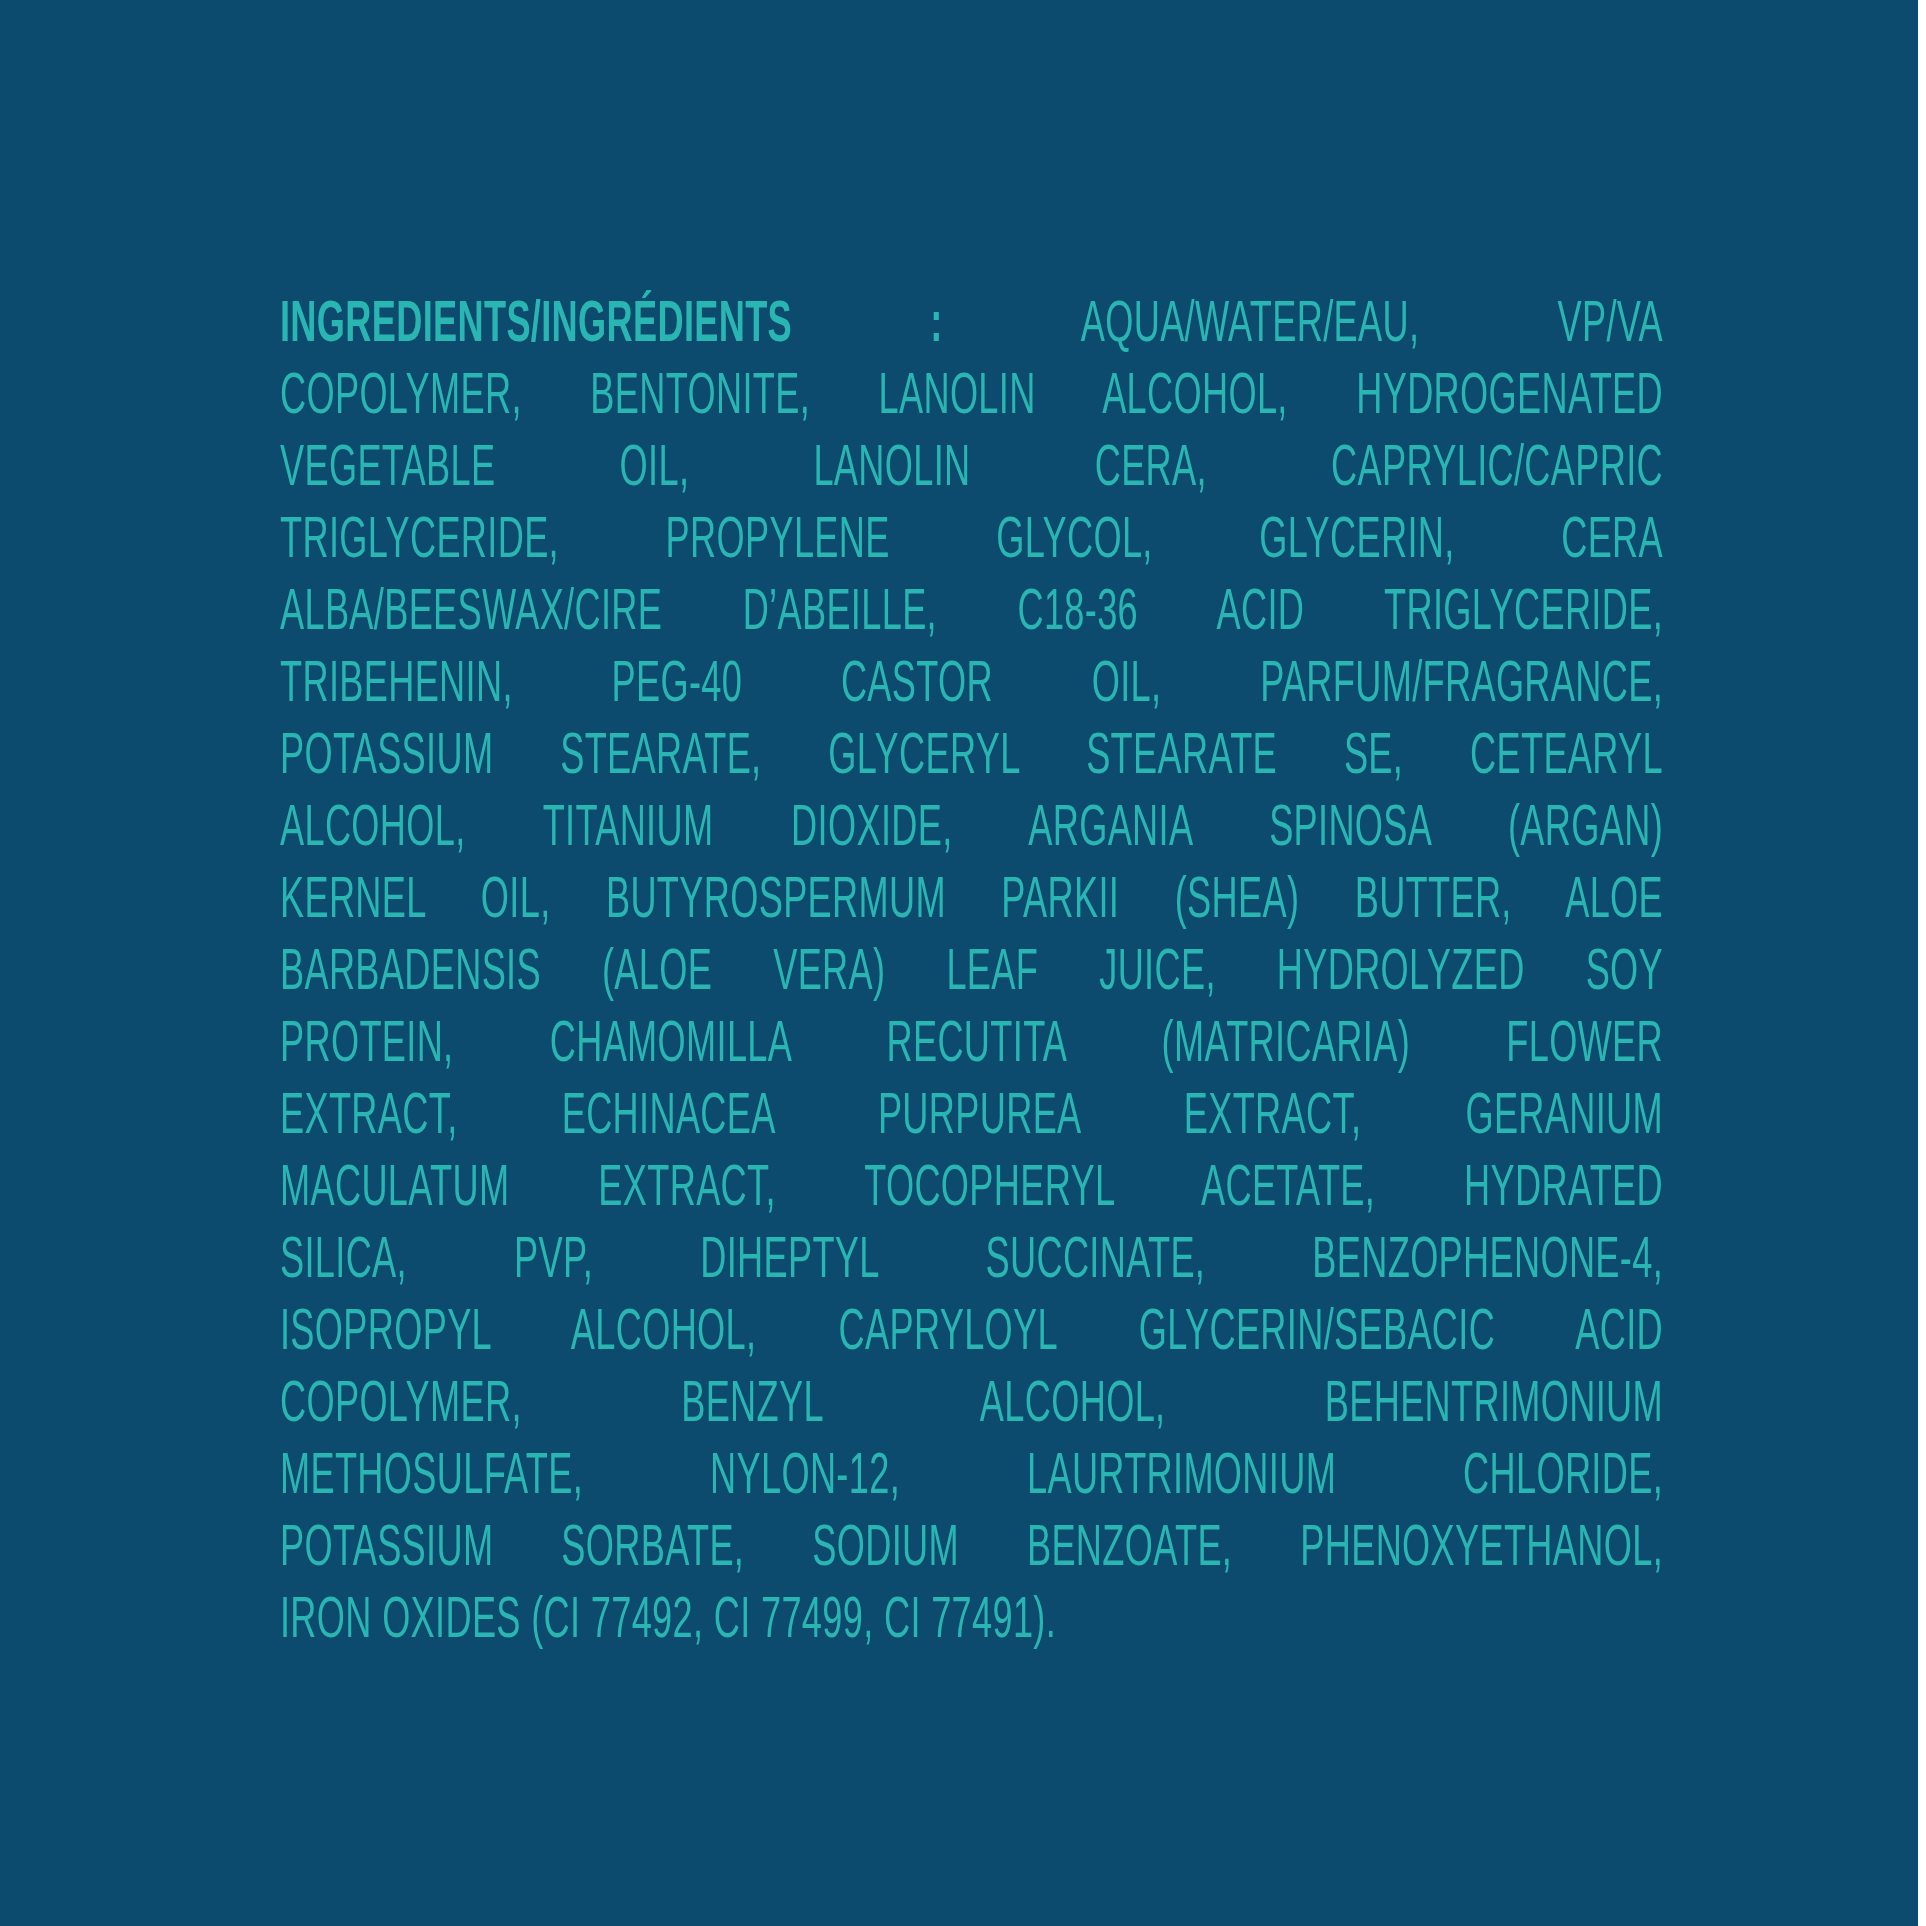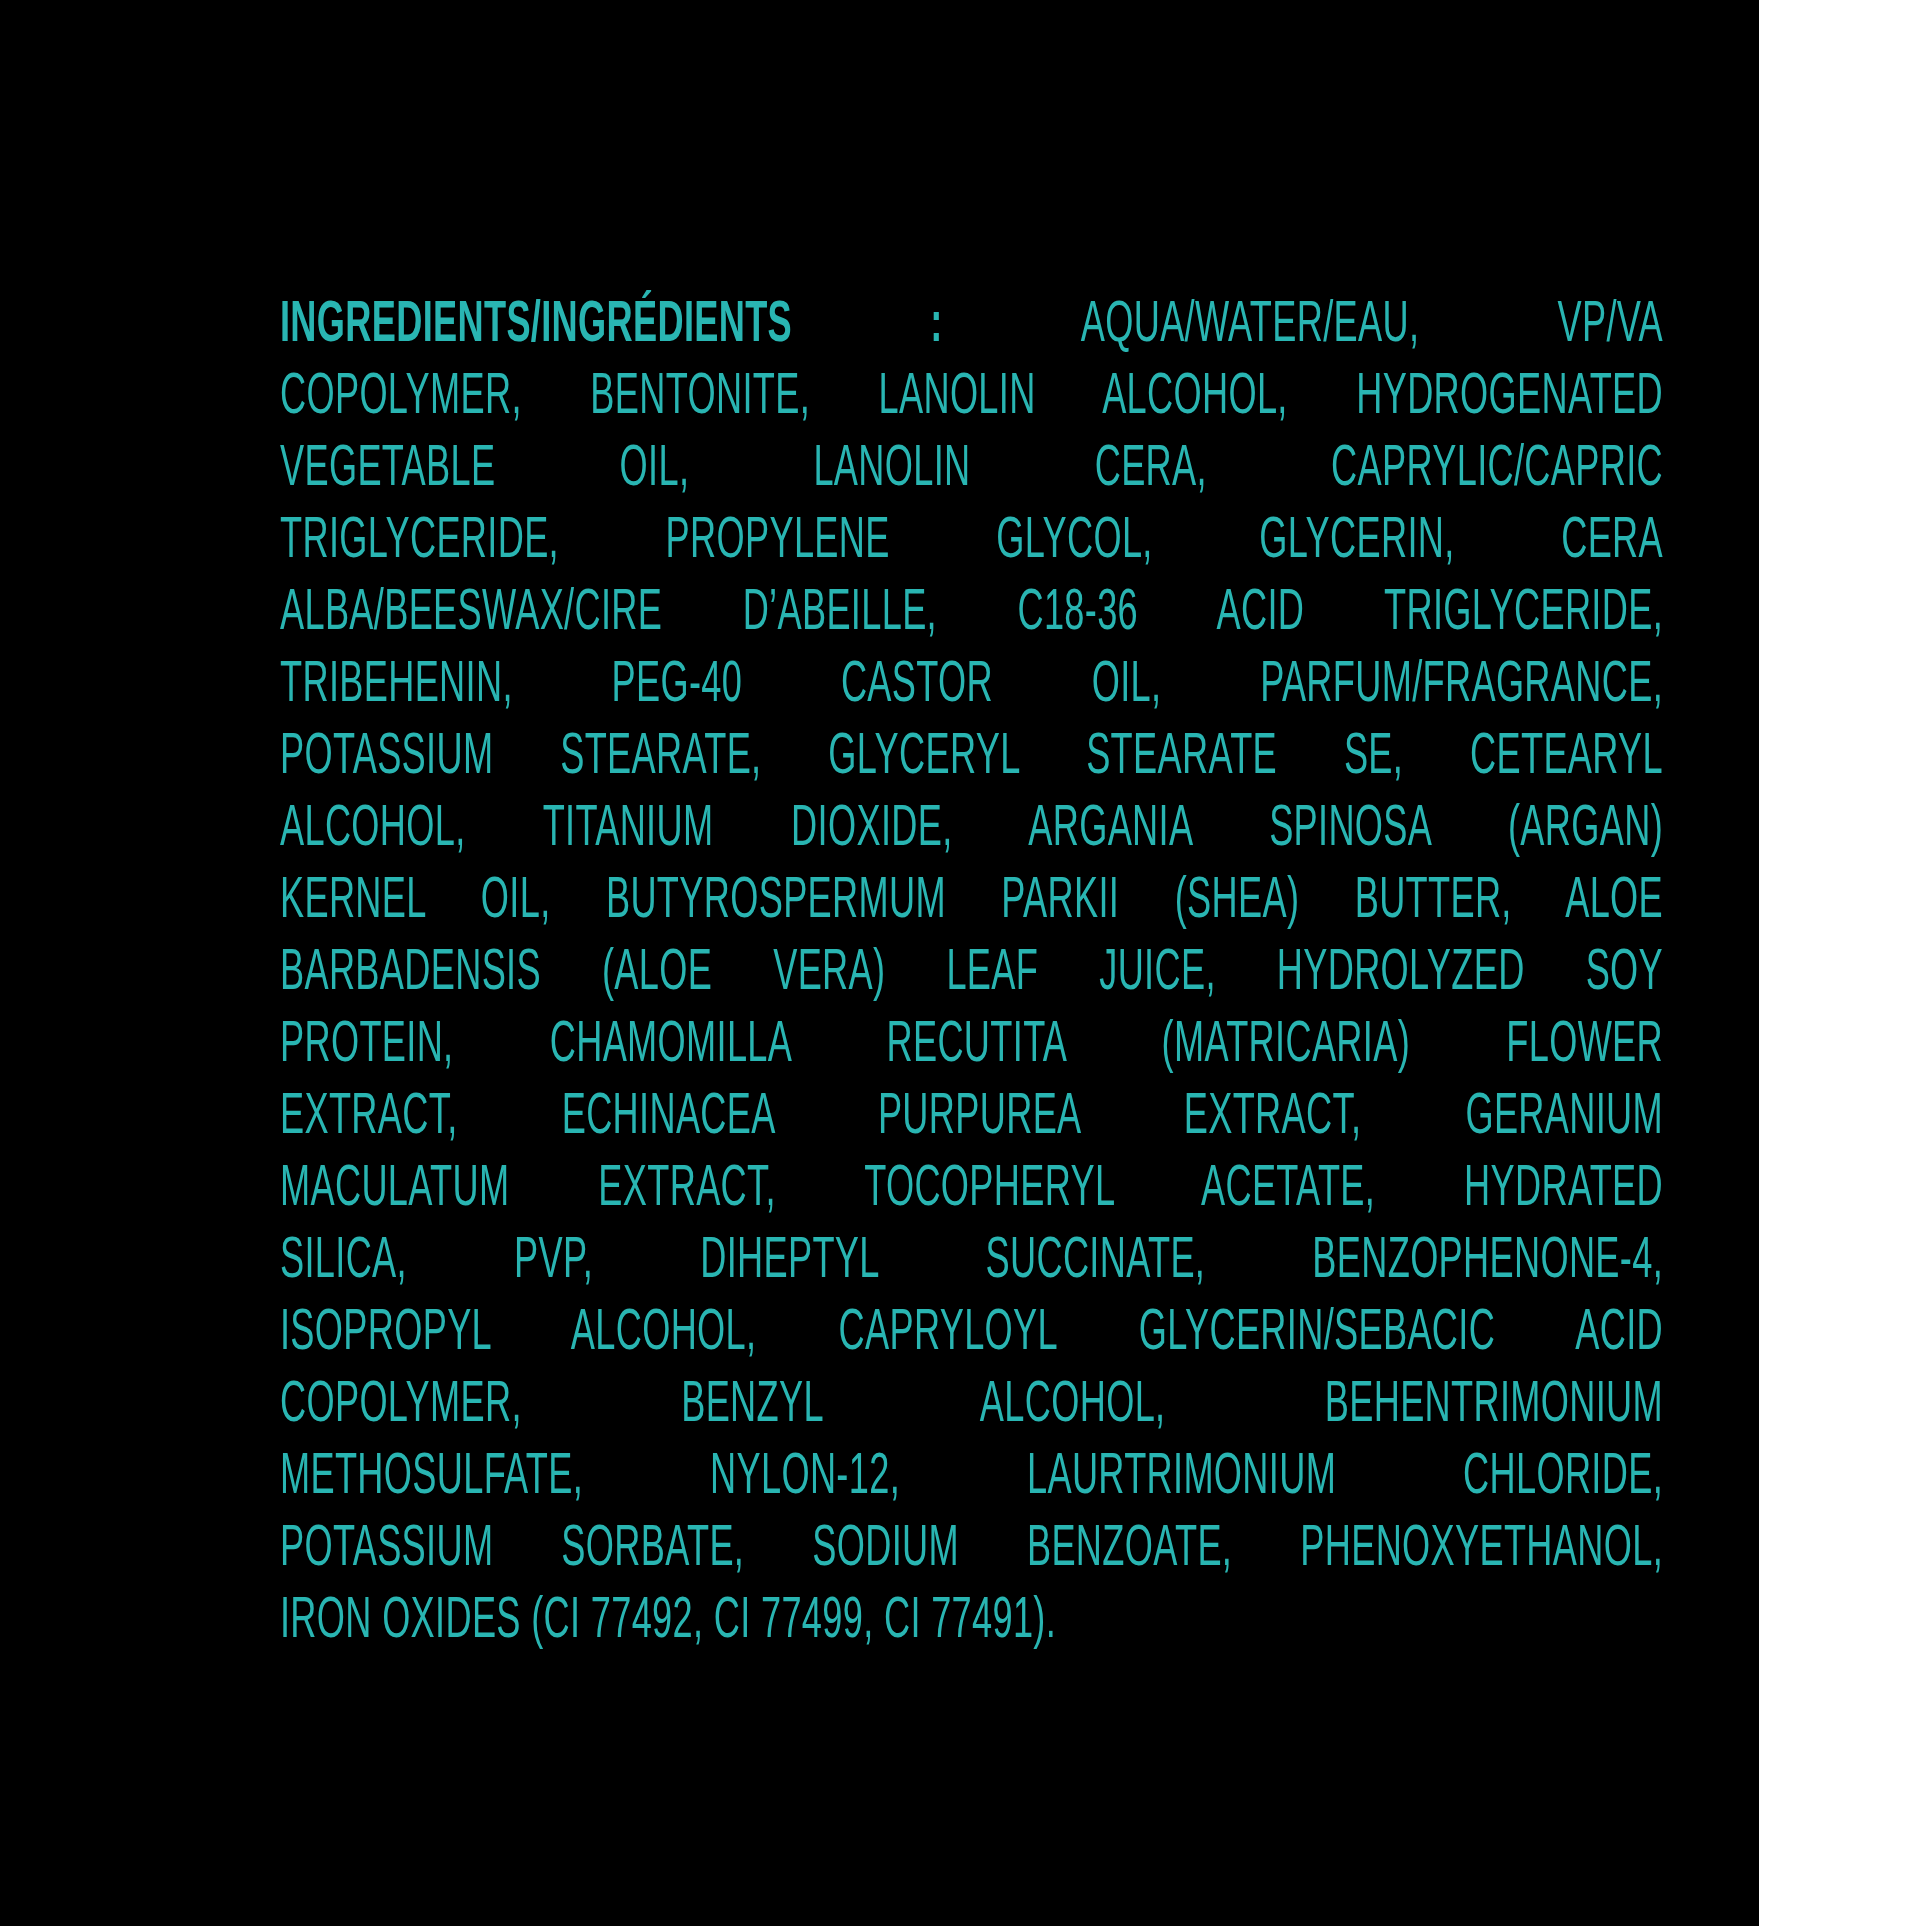--- a/index.html
+++ b/index.html
@@ -5,23 +5,23 @@
   html, body {
     margin: 0;
     padding: 0;
     width: 1927px;
     height: 1927px;
     background: #ffffff;
     overflow: hidden;
   }
   .canvas {
     position: relative;
-    width: 1759px;
+    width: 1918px;
     height: 1927px;
-    background: #000000;
+    background: #0c4a6e;
   }
   .label-block {
     position: absolute;
     left: 280px;
     top: 285px;
     width: 1386px;
   }
   
   .scale {
     width: 2178px;

